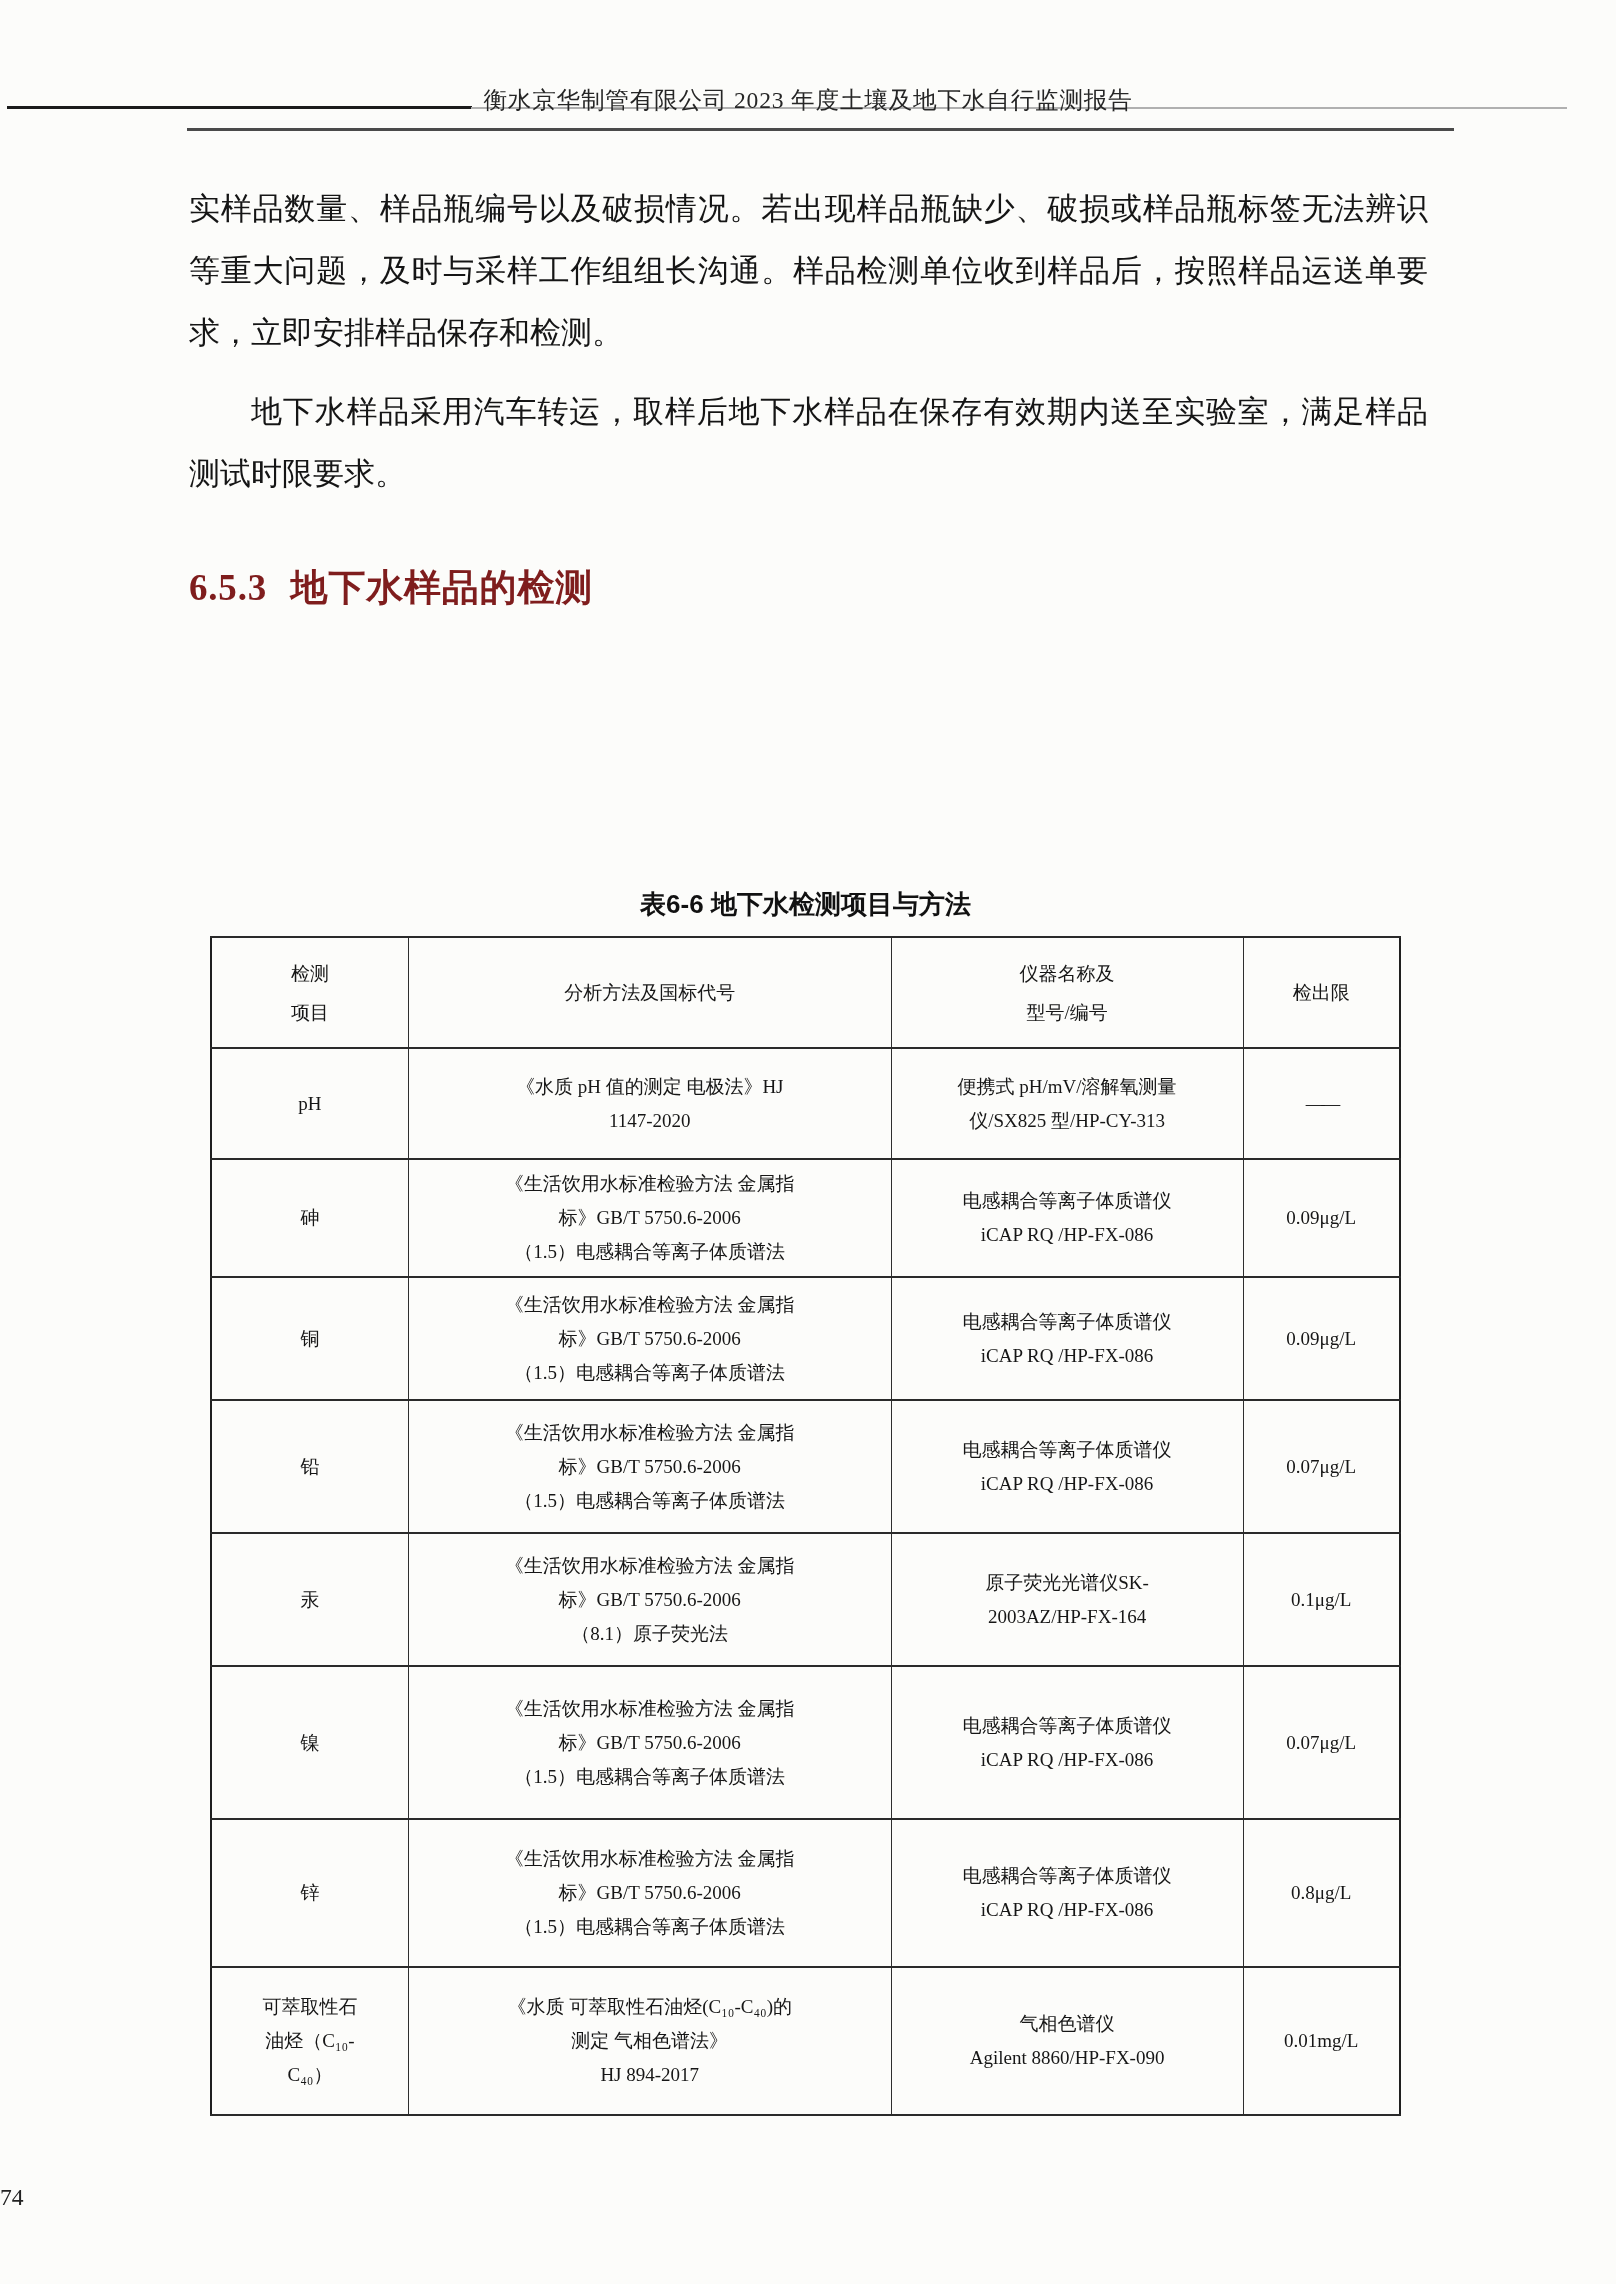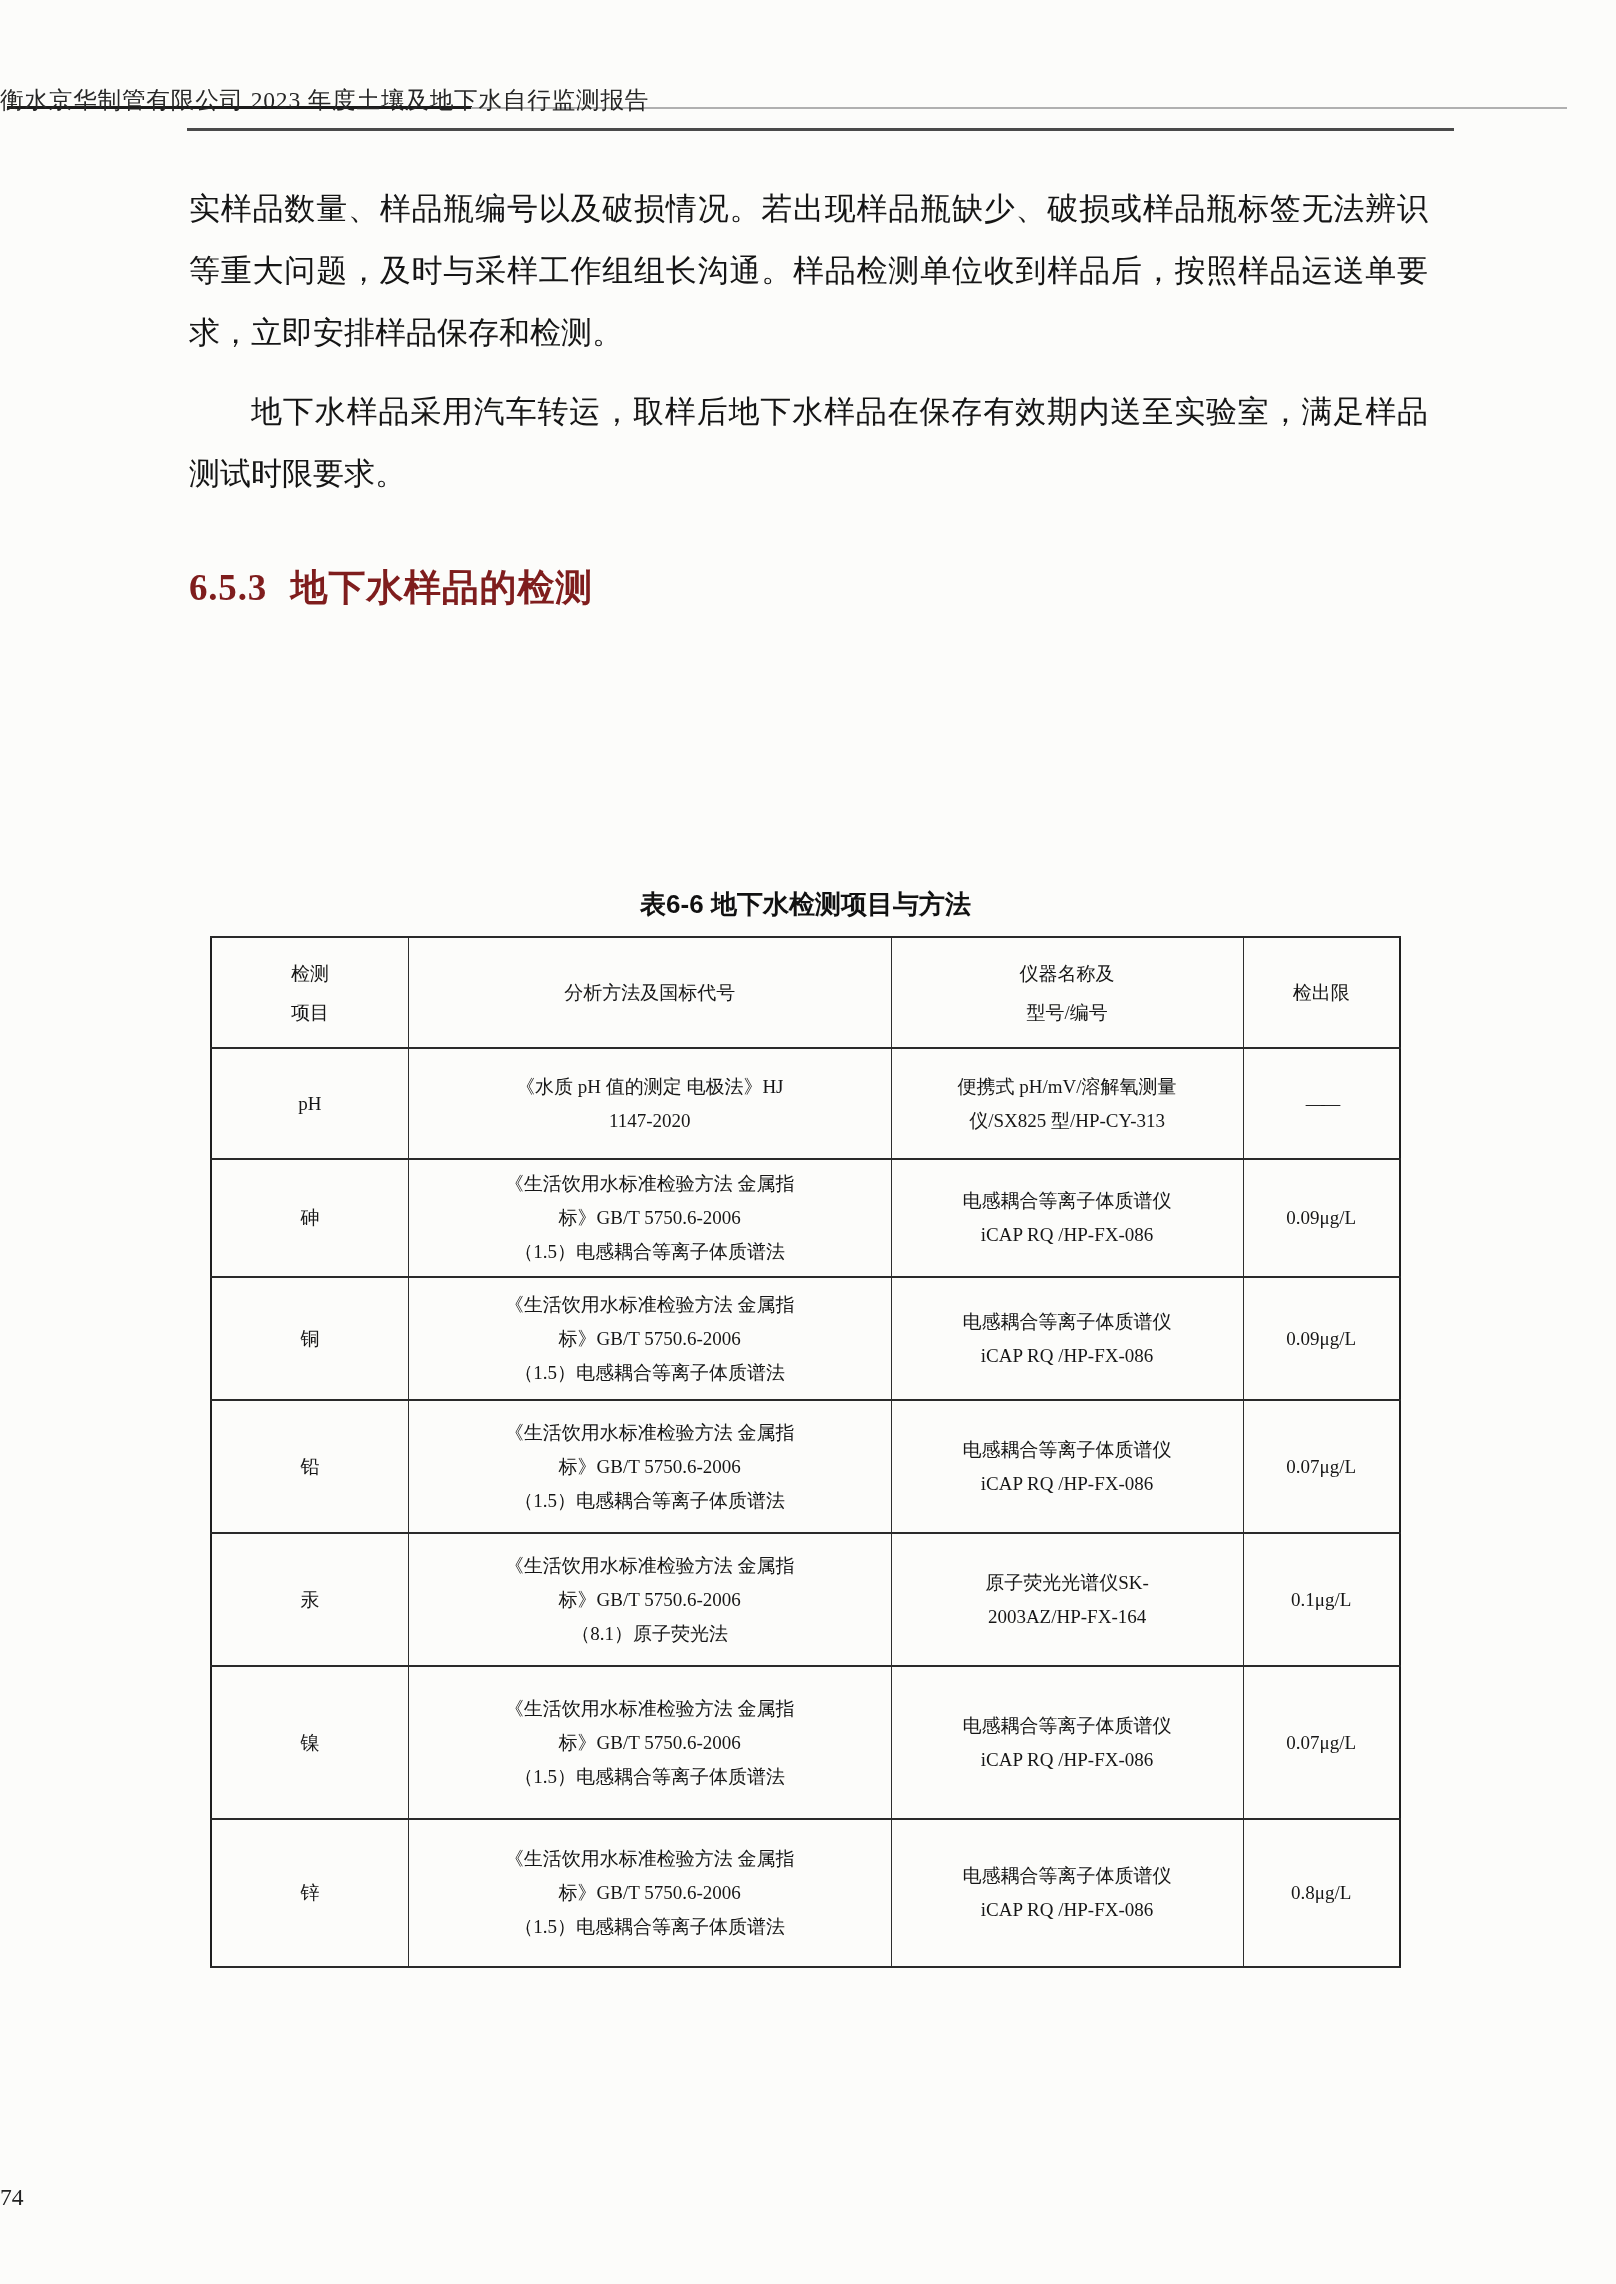--- a/index.html
+++ b/index.html
@@ -6,21 +6,21 @@
   .page{
     position:relative;width:1616px;height:2284px;margin:0 auto;
     background:#fcfcfa;color:#1c1c1c;overflow:hidden;
     font-family:"Liberation Serif","DejaVu Serif",serif;
   }
   
   .hdr-rule-dark{position:absolute;left:6.7px;top:106px;width:465px;height:3.4px;background:#1b1b1b;}
   .hdr-rule-light{position:absolute;left:471px;top:107px;width:1096px;height:1.7px;background:#b0b0b0;}
   .hdr-rule-b{position:absolute;left:187px;top:128px;width:1267px;height:2.5px;background:#4a4a4a;}
   .header-title{
-    position:absolute;left:0;right:0;top:84px;text-align:left;
+    position:absolute;left:0;right:0;top:84px;text-align:center;
     font-size:23.6px;letter-spacing:0.8px;color:#262626;z-index:2;
   }
   
   .body-para{
     position:absolute;left:189px;width:1239px;margin:0;
     font-size:31px;line-height:62px;text-align:justify;color:#151515;
   }
   .p1{top:178px;}
   .p2{top:381px;text-indent:2em;}
   .p3{top:633px;text-indent:2em;}
@@ -160,19 +160,30 @@
       </tr>
       <tr>
         <td>锌</td>
         <td>《生活饮用水标准检验方法 金属指
 标》GB/T 5750.6-2006
 （1.5）电感耦合等离子体质谱法</td>
         <td>电感耦合等离子体质谱仪
 iCAP RQ /HP-FX-086</td>
         <td>0.8μg/L</td>
       </tr>
+      <tr>
+        <td>可萃取性石
+油烃（C₁₀-
+C₄₀）</td>
+        <td>《水质 可萃取性石油烃(C₁₀-C₄₀)的
+测定 气相色谱法》
+HJ 894-2017</td>
+        <td>气相色谱仪
+Agilent 8860/HP-FX-090</td>
+        <td>0.01mg/L</td>
+      </tr>
     </tbody>
   </table>
 
   <div class="page-number">74</div>
 
 </div>
 
 
 </body></html>

